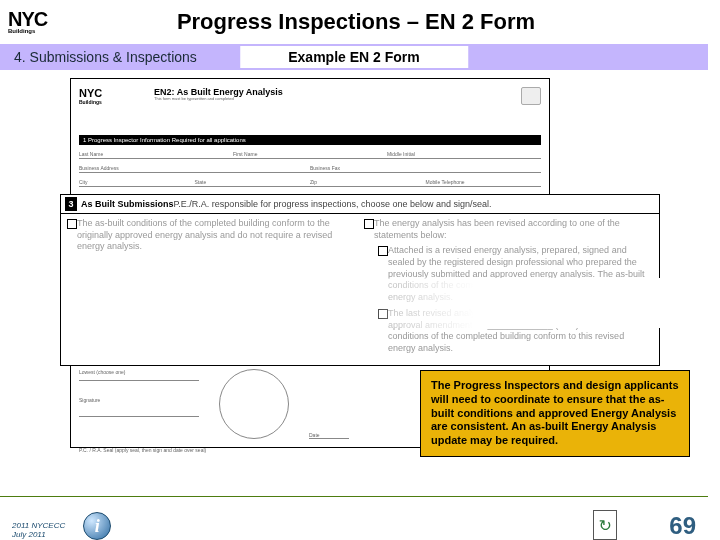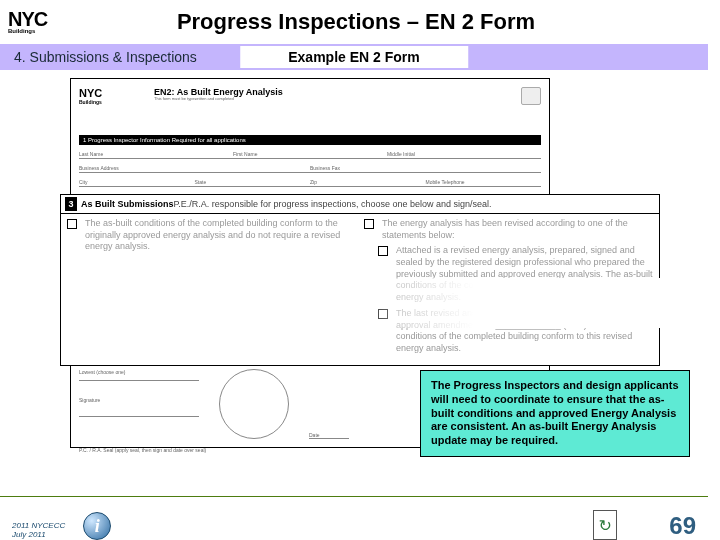--- a/index.html
+++ b/index.html
@@ -36,27 +36,27 @@
   .sig-zone .date { width: 40px; border-bottom: 1px solid #888; align-self: flex-end; }
 
   
   .sec3 { position: absolute; left: 60px; top: 194px; width: 600px; background: #fff; border: 1.5px solid #000; font-size: 9px; }
   .sec3-title { border-bottom: 1px solid #000; padding: 2px 4px; display: flex; align-items: center; }
   .sec3-title .num { background: #000; color: #fff; width: 12px; height: 14px; display: inline-flex; align-items: center; justify-content: center; font-weight: bold; font-size: 9px; margin-right: 4px; }
   .sec3-title .b { font-weight: bold; }
   .sec3-title .lite { font-weight: normal; color: #444; }
   .sec3-body { display: flex; padding: 4px 6px 6px 6px; gap: 8px; }
   .sec3-col { width: 50%; }
-  .ck-row { display: flex; align-items: flex-start; gap: 8px; margin-bottom: 4px; }
+  .ck-row { display: flex; align-items: flex-start; gap: 0; margin-bottom: 4px; }
   .ckb { width: 10px; height: 10px; border: 1px solid #000; flex-shrink: 0; margin-top: 1px; }
   .blurtxt { color: #999; filter: blur(0.6px); line-height: 1.3; }
   .wash { position: absolute; left: 350px; top: 278px; width: 310px; height: 50px; background: linear-gradient(to right, rgba(255,255,255,0.1), #fff 40%); pointer-events: none; }
 
   
-  .callout { position: absolute; left: 420px; top: 370px; width: 270px; background: #5eead4; border: 1.5px solid #000; padding: 8px 10px; font-size: 11px; font-weight: bold; line-height: 1.25; color: #000; }
+  .callout { position: absolute; left: 420px; top: 370px; width: 270px; background: #eab308; border: 1.5px solid #000; padding: 8px 10px; font-size: 11px; font-weight: bold; line-height: 1.25; color: #000; }
 
   
   .footer { position: absolute; left: 0; bottom: 0; width: 100%; height: 44px; border-top: 1px solid #4d7c0f; display: flex; align-items: flex-end; padding: 0 12px; }
   .foot-left { font-size: 8px; font-style: italic; color: #1a4a6e; line-height: 1.1; }
   .info-icon { width: 28px; height: 28px; border-radius: 50%; background: radial-gradient(circle at 30% 30%, #cfe8ff, #2c6aa0); color: #fff; font-family: Georgia, serif; font-style: italic; font-weight: bold; font-size: 18px; display: flex; align-items: center; justify-content: center; margin-left: 18px; border: 1px solid #1a4a6e; }
   .doc-icon { width: 24px; height: 30px; border: 1px solid #555; background: #fff; position: relative; margin-left: auto; margin-right: 16px; display: flex; align-items: center; justify-content: center; }
   .doc-icon .arr { color: #2a7a3a; font-size: 16px; }
   .pagenum { font-size: 24px; font-weight: bold; color: #2f5e80; margin-left: 36px; }
 </style>
 </head>

